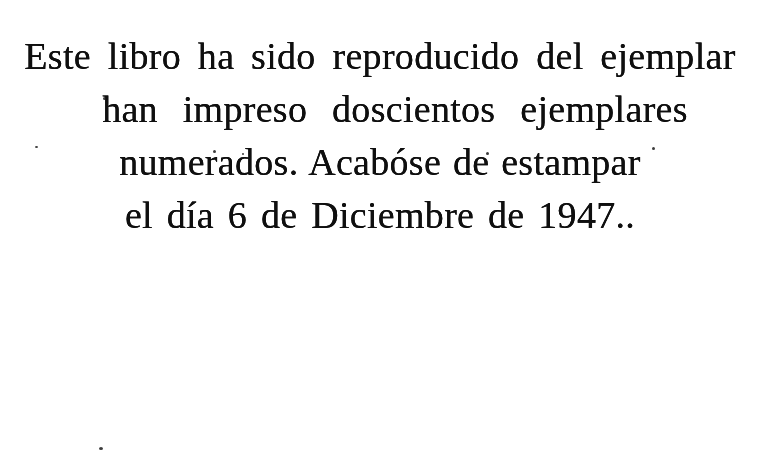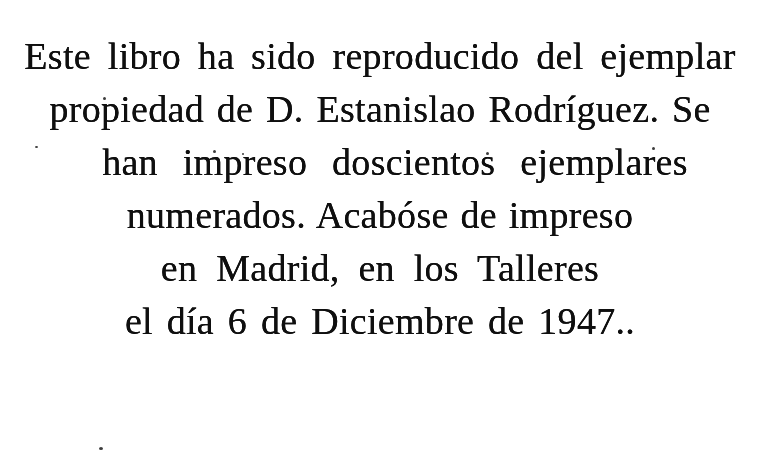--- a/index.html
+++ b/index.html
@@ -54,24 +54,22 @@
   .s5 { left: 486px; top: 152px; width: 3px; height: 3px; }
   .s6 { left: 652px; top: 147px; width: 3px; height: 3px; }
   .s7 { left: 99px;  top: 447px; width: 4px; height: 3px; }
 </style>
 </head>
 <body>
 
 <div class="page">
   <div class="colophon">
     <p class="line l1">Este libro ha sido reproducido del ejemplar</p>
-    <p class="line l2">propiedad de D. Estanislao Rodríguez. Se</p>
     <p class="line l3">han impreso doscientos ejemplares</p>
-    <p class="line l4">numerados. Acabóse de impreso</p>
-    <p class="line l5">en Madrid, en los Talleres</p>
+    <p class="line l4">numerados. Acabóse de estampar</p>
     <p class="line l7">el día 6 de Diciembre de 1947..</p>
   </div>
 
   <span class="speck s1"></span>
   <span class="speck s2"></span>
   <span class="speck s3"></span>
   <span class="speck s4"></span>
   <span class="speck s5"></span>
   <span class="speck s6"></span>
   <span class="speck s7"></span>

